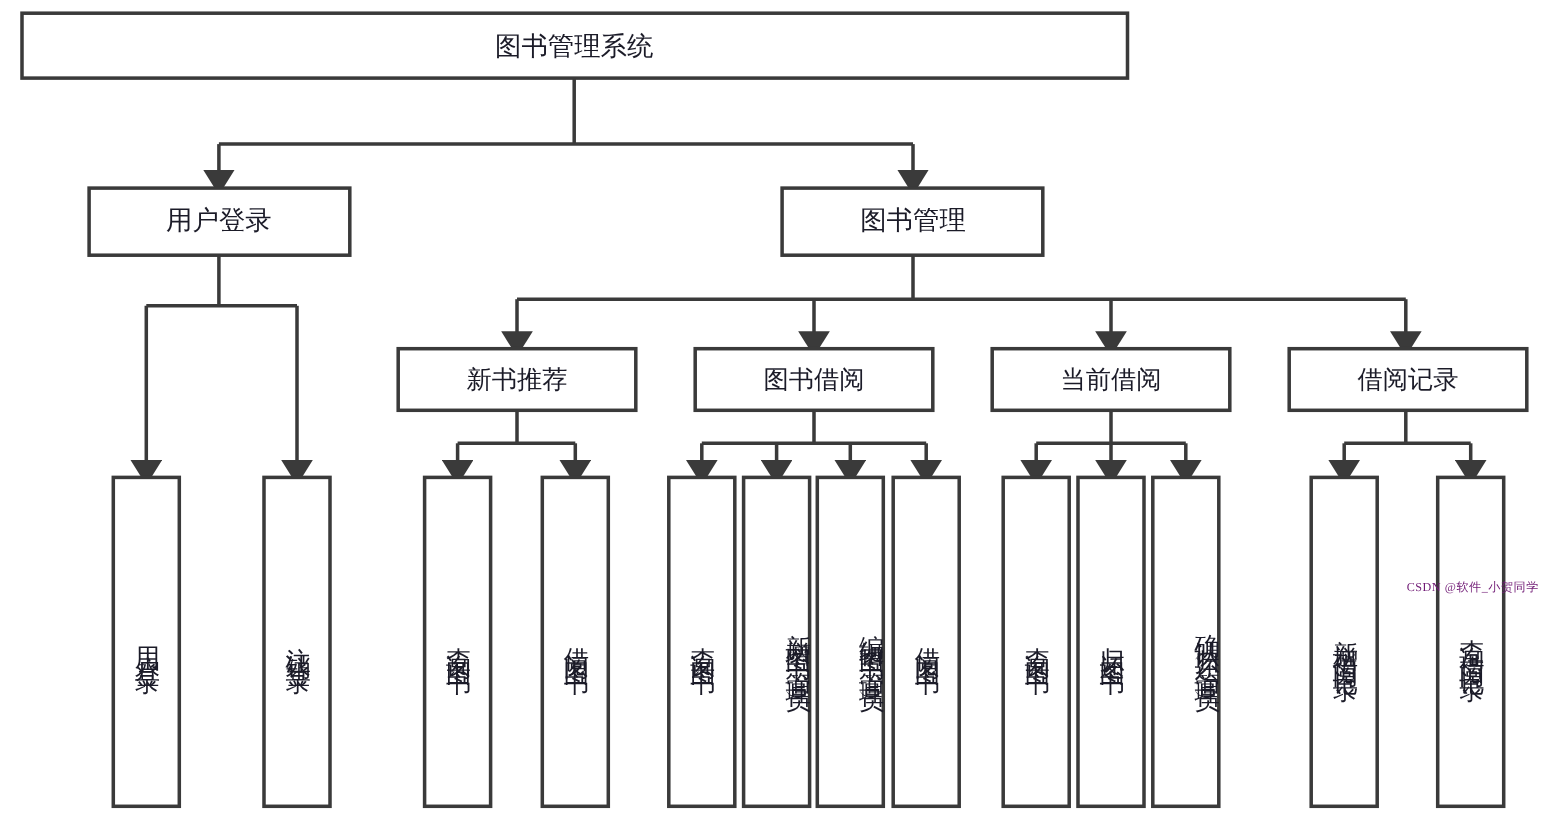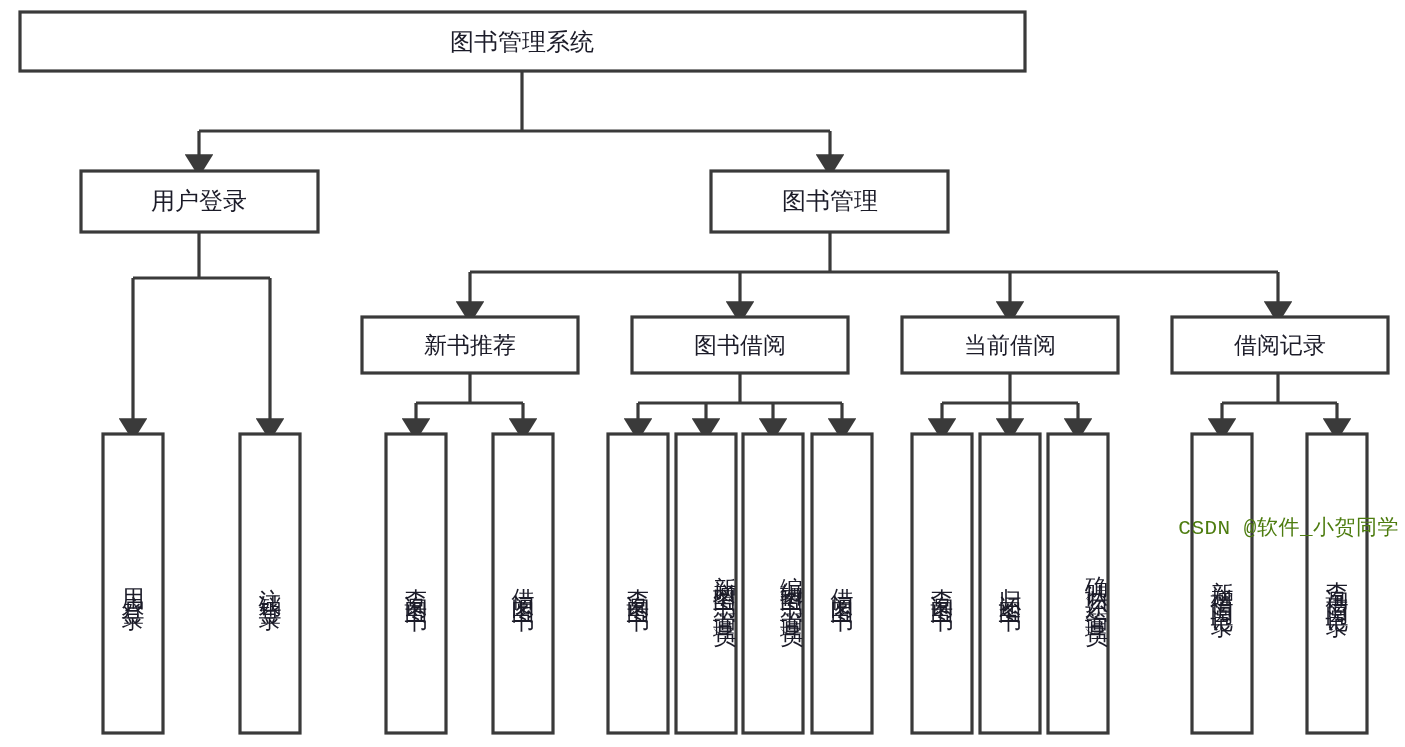--- a/index.html
+++ b/index.html
@@ -30,23 +30,23 @@
     align-items:center;
     justify-content:center;
     text-align:center;
     white-space:nowrap;
     pointer-events:none;
     user-select:none;
   }
   .watermark{
     position:absolute;
     right:6px;bottom:4px;
-    font-family:Liberation Mono, monospace;
-    font-size:21px;
-    color:#4d7c0f;
+    font-family:Liberation Serif, serif;
+    font-size:11px;
+    color:#701a75;
     letter-spacing:0.5px;
     white-space:nowrap;
   }
 </style>
 </head>
 <body>
 
 <div id="diagram-root">
 
   <svg id="tree" viewBox="0 0 1405 747">

